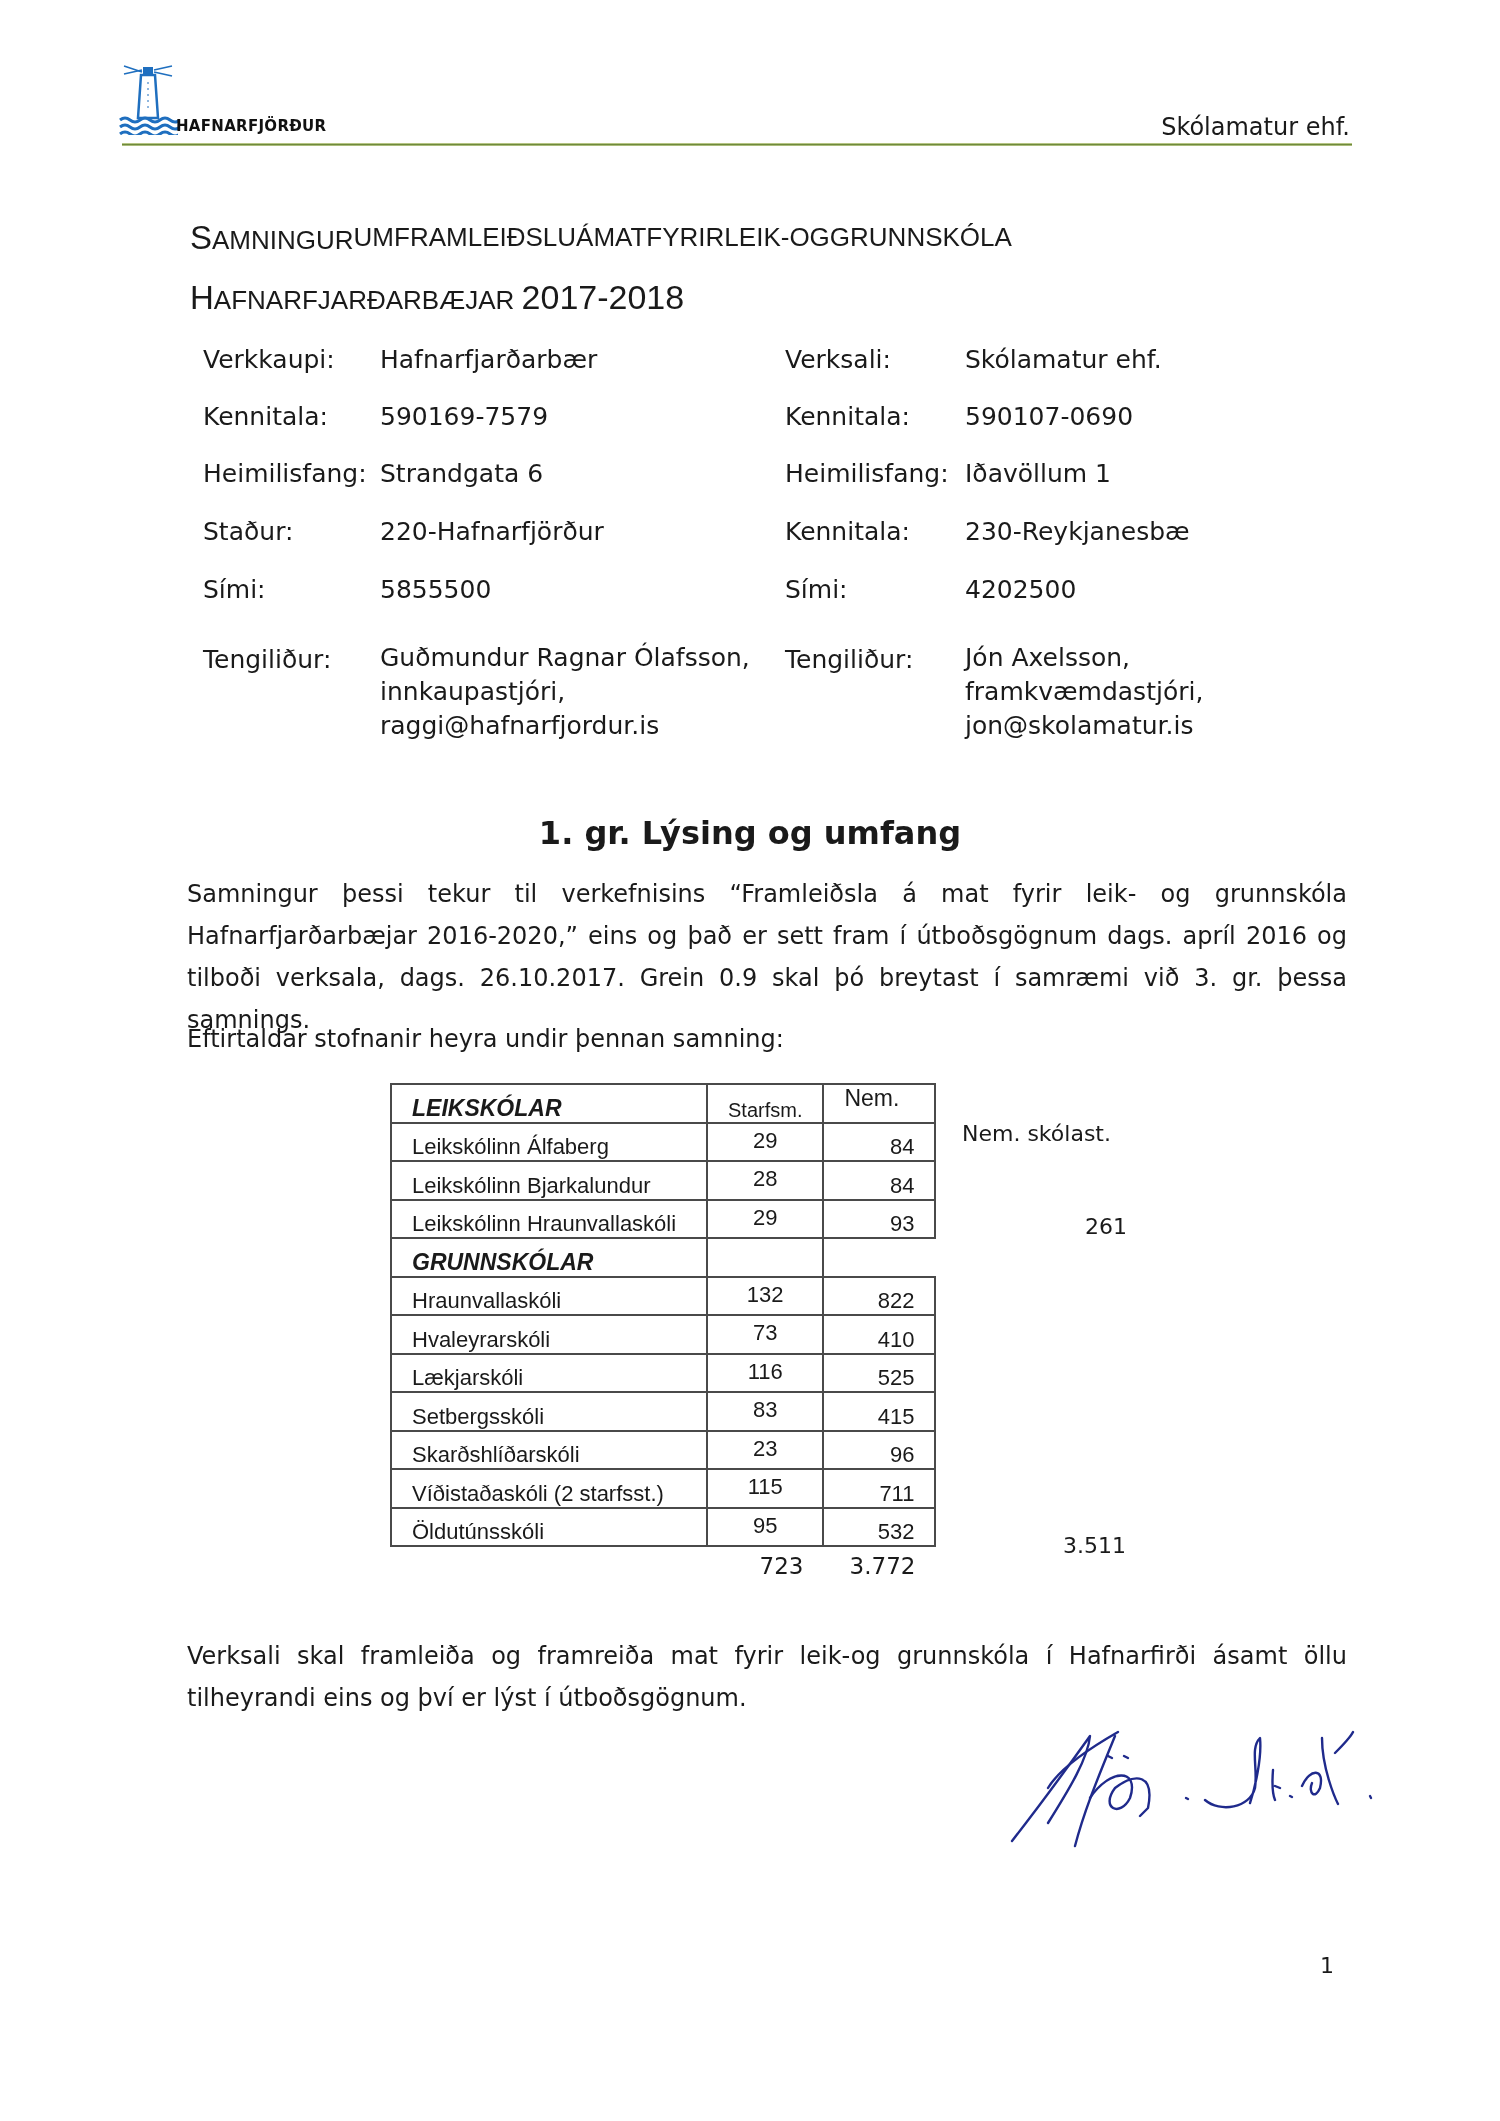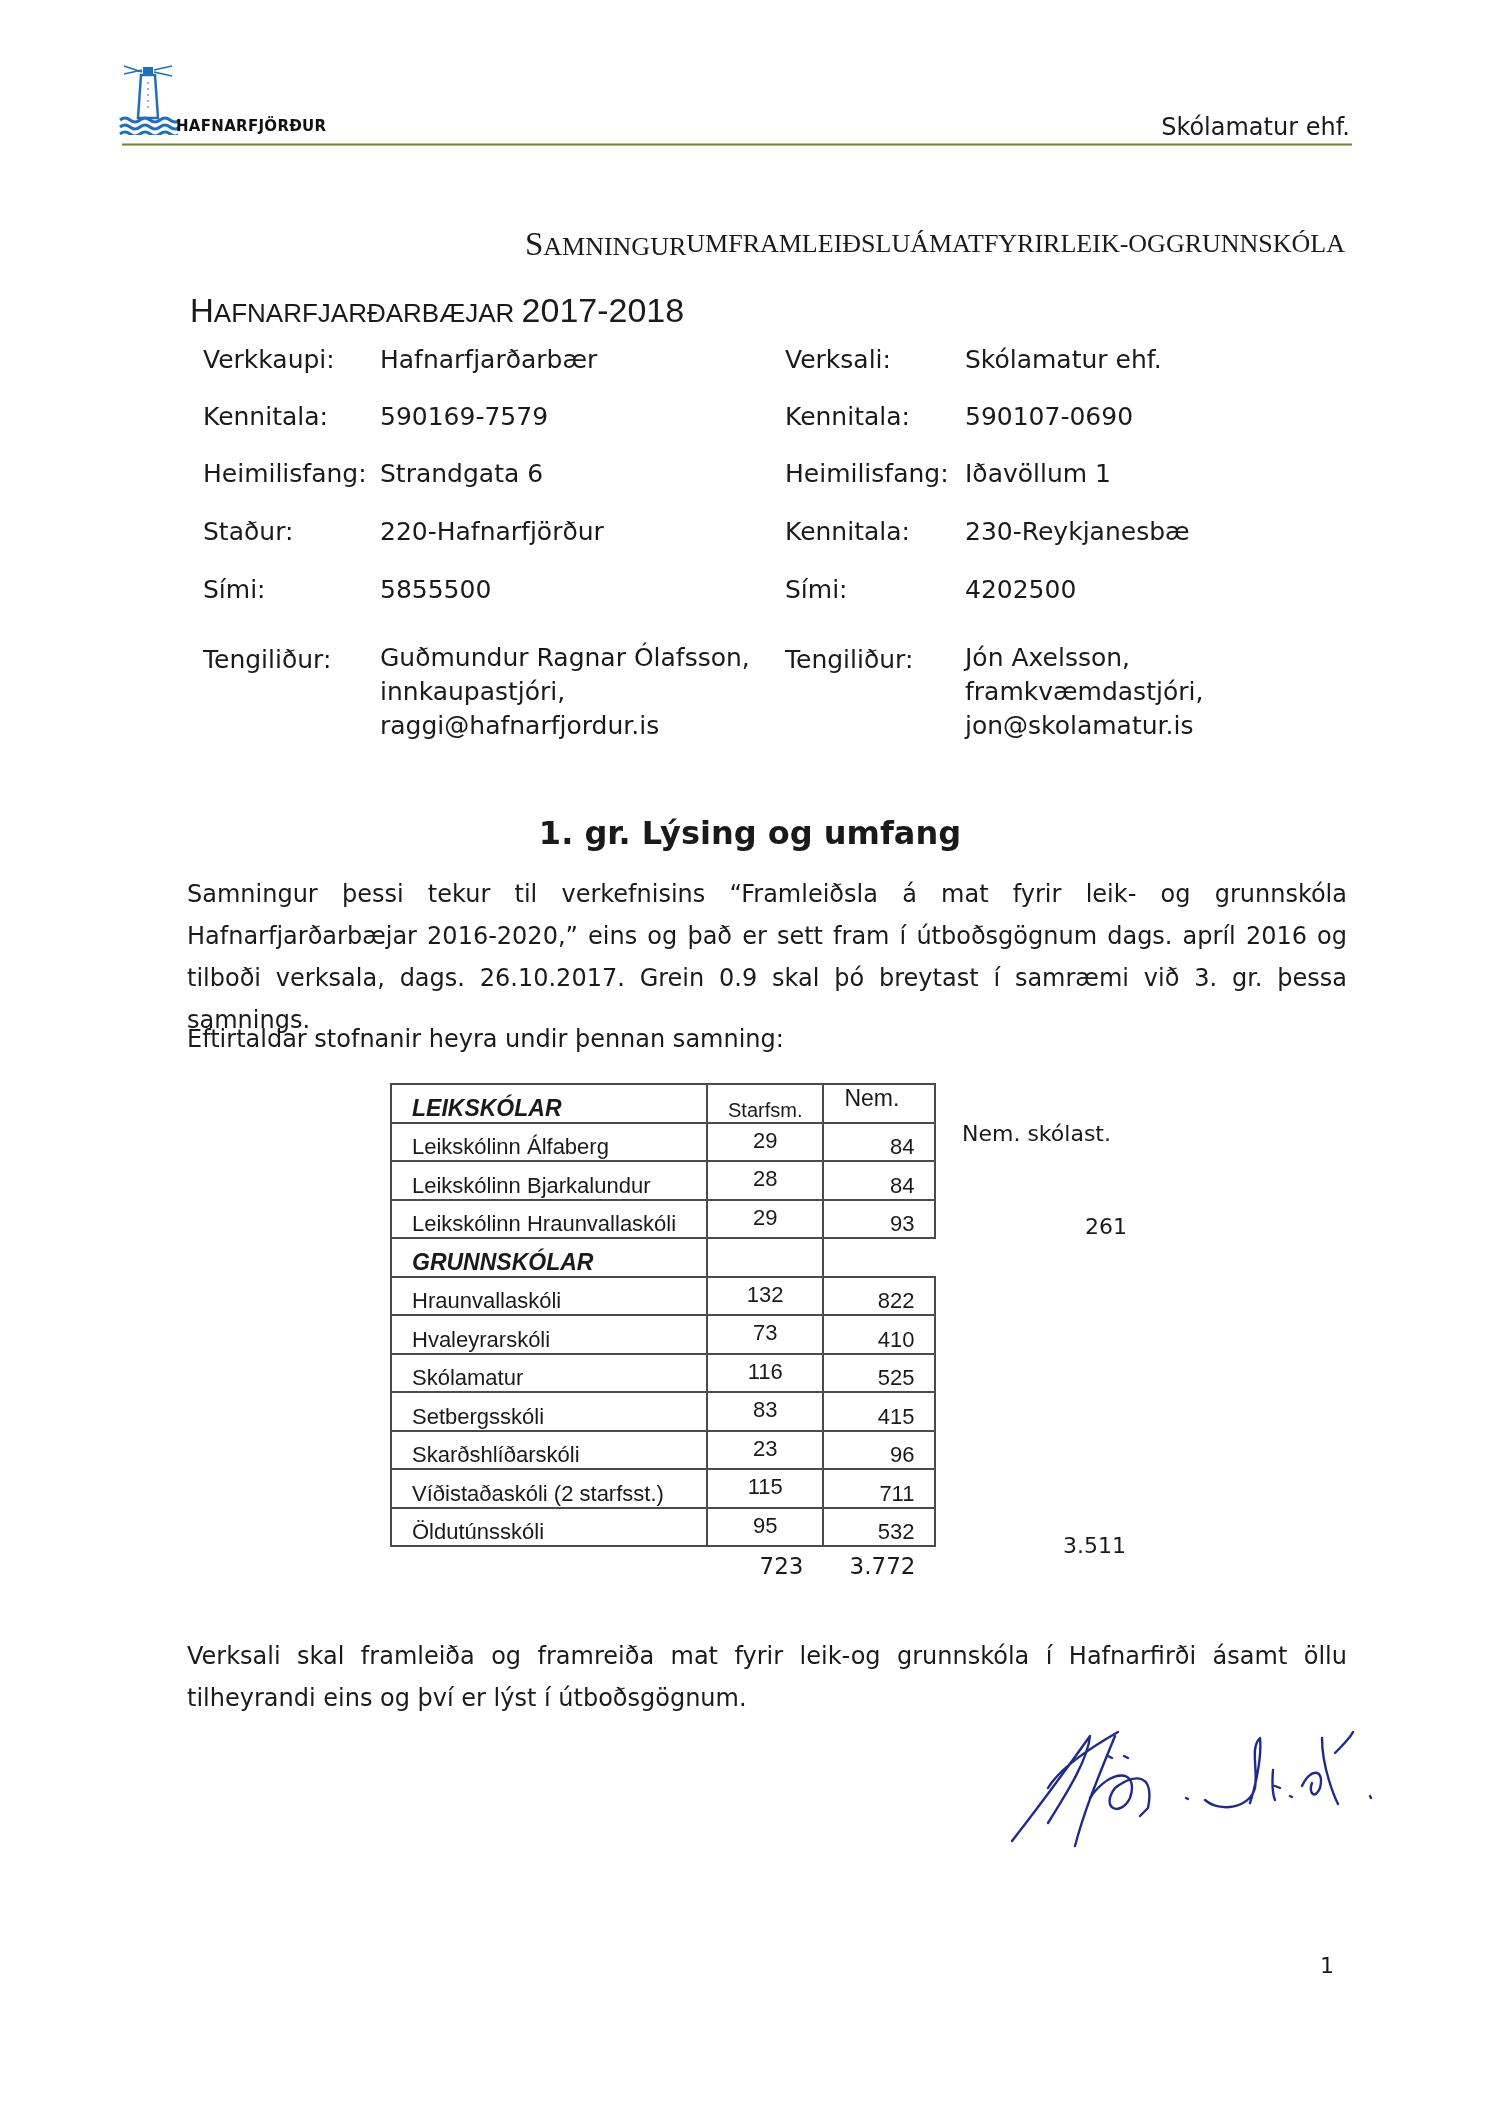--- a/index.html
+++ b/index.html
@@ -24,23 +24,22 @@
       background: linear-gradient(#d9e3a8, #6f8a3c 50%, #c8d49a);
     }
 
     
     .title {
       position: absolute; left: 190px; top: 222px; width: 1155px;
       font-family: "Liberation Sans Narrow", "Liberation Sans", sans-serif;
       color: #1a1a1a;
     }
     .title-line1 {
-      display: flex; justify-content: flex-end; font-size: 26px; line-height: 44px;
+      display: flex; justify-content: flex-start; font-size: 26px; line-height: 31px;
       text-transform: uppercase;
-      font-family: Liberation Serif, serif;
     }
     .title-line1 span, .title-line2 span { display: inline-block; }
     .sc-big { font-size: 33px; }
     .title-line2 { font-size: 26px; line-height: 38px; margin-top: 22px; text-transform: uppercase; }
     .title-year { font-size: 34px; }
 
     
     .parties { position: absolute; left: 203px; top: 345px; width: 1140px; }
     .party-row { position: absolute; font-size: 25px; font-family: "DejaVu Sans", sans-serif; color: #1a1a1a; }
     .lbl-l { left: 0; }
@@ -199,21 +198,21 @@
           <td class="c1">Hraunvallaskóli</td>
           <td class="c2">132</td>
           <td class="c3">822</td>
         </tr>
         <tr>
           <td class="c1">Hvaleyrarskóli</td>
           <td class="c2">73</td>
           <td class="c3">410</td>
         </tr>
         <tr>
-          <td class="c1">Skólamatur</td>
+          <td class="c1">Lækjarskóli</td>
           <td class="c2">116</td>
           <td class="c3">525</td>
         </tr>
         <tr>
           <td class="c1">Setbergsskóli</td>
           <td class="c2">83</td>
           <td class="c3">415</td>
         </tr>
         <tr>
           <td class="c1">Skarðshlíðarskóli</td>

